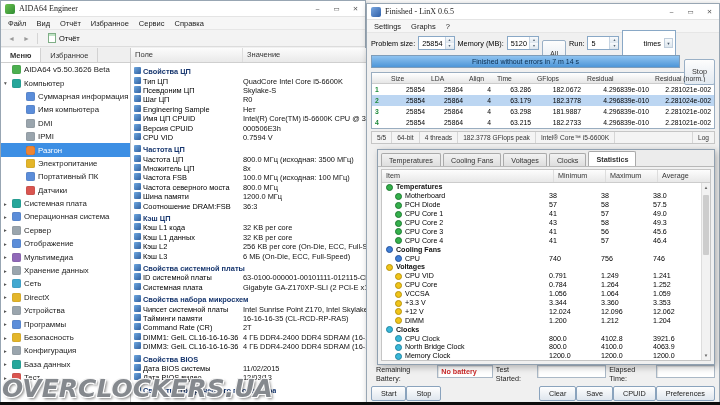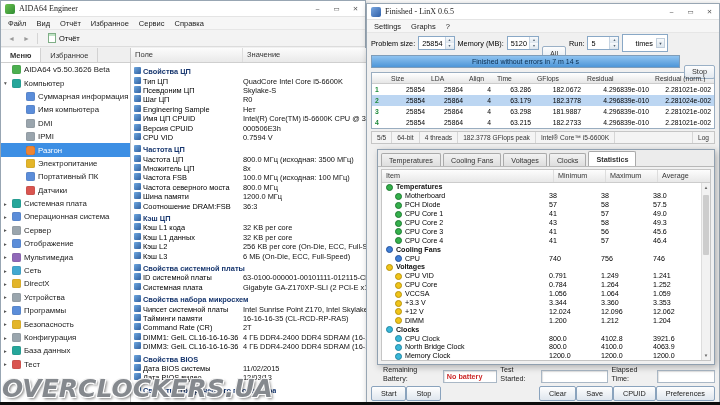--- a/index.html
+++ b/index.html
@@ -56,23 +56,23 @@
  .scroll-arrow{position:absolute;left:0;right:0;height:9px;font-size:4.5px;color:#666;text-align:center;line-height:9px;}
  .scroll-arrow.up{top:0;} .scroll-arrow.down{bottom:0;}
  .scroll-thumb{position:absolute;left:1px;right:1px;top:12px;height:72px;background:#cdcdcd;border-radius:1px;}
  
  #linx{left:366px;top:3px;width:354px;height:402px;z-index:2;}
  .lx-controls{display:flex;align-items:center;gap:3px;height:20px;padding:0 4px;font-size:7.3px;}
  .spin{display:flex;align-items:center;height:14px;border:1px solid #89a8c6;background:#fff;padding-left:3px;}
  .spin-val{min-width:18px;padding-right:2px;}
  .spin-btns{display:flex;flex-direction:column;width:9px;align-self:stretch;border-left:1px solid #c6d4e2;font-size:3.5px;color:#567;}
  .spin-btns span{flex:1;display:flex;align-items:center;justify-content:center;background:linear-gradient(#f8fafc,#dde6ee);}
- .select{display:flex;align-items:center;height:18px;border:1px solid #89a8c6;background:#fff;padding:0 2px 0 12px;gap:3px;}
+ .select{display:flex;align-items:center;height:27px;border:1px solid #89a8c6;background:#fff;padding:0 2px 0 20px;gap:3px;}
  .dd{font-size:4px;color:#456;background:linear-gradient(#f8fafc,#dde6ee);width:9px;height:10px;display:flex;align-items:center;justify-content:center;border:1px solid #c0cedc;}
- .small-btn{height:14px;border:1px solid #9ab0c6;background:linear-gradient(#fdfdfd,#e2e9f0);padding:0 7px;display:flex;align-items:center;font-size:7.3px;border-radius:2px;color:#333;margin-top:20px;}
+ .small-btn{height:14px;border:1px solid #9ab0c6;background:linear-gradient(#fdfdfd,#e2e9f0);padding:12px 7px;display:flex;align-items:center;font-size:7.3px;border-radius:2px;color:#333;margin-top:20px;}
  .lx-progressrow{display:flex;align-items:center;gap:4px;height:17px;padding:0 4px;}
  .progress{flex:1;height:13px;border:1px solid #7f9db9;position:relative;background:#e8eef5;display:flex;align-items:center;justify-content:center;font-size:7px;color:#082b4e;overflow:hidden;}
  .progress-fill{position:absolute;left:0;top:0;bottom:0;background:linear-gradient(#8fc3f0,#4d96d8);}
  .progress-text{position:relative;z-index:1;white-space:nowrap;}
  .lx-table{margin:2px 4px 0;border:1px solid #9aadc0;background:#fff;font-size:6.8px;}
  .lx-tr{display:flex;height:11px;align-items:center;}
  .lx-tr.m-selected{background:#bcd6f2;}
  .lx-head{background:linear-gradient(#fff,#e6e6e6);border-bottom:1px solid #ccc;color:#333;}
  .lc{padding:0 3px;overflow:hidden;white-space:nowrap;}
  .lc.num{text-align:right;}
@@ -80,21 +80,21 @@
  .c-size{width:40px;flex:0 0 40px;}
  .c-lda{width:38px;flex:0 0 38px;}
  .c-align{width:28px;flex:0 0 28px;}
  .c-time{width:40px;flex:0 0 40px;}
  .c-gf{width:50px;flex:0 0 50px;}
  .c-res{width:68px;flex:0 0 68px;}
  .c-resn{flex:1;}
  .lx-status{display:flex;align-items:center;height:13px;margin:2px 4px 0;border:1px solid #c6c6c6;background:#f4f4f4;font-size:6.6px;color:#333;}
  .lx-seg{padding:0 5px;border-right:1px solid #d6d6d6;height:100%;display:flex;align-items:center;white-space:nowrap;}
  .lx-seg:last-child{border-right:none;border-left:1px solid #d6d6d6;margin-left:auto;}
- .lx-bottomrow{position:absolute;left:16px;right:4px;bottom:21px;display:flex;align-items:flex-end;gap:3px;font-size:7.2px;color:#222;}
+ .lx-bottomrow{position:absolute;left:9px;right:4px;bottom:21px;display:flex;align-items:flex-start;gap:3px;font-size:7.2px;color:#222;}
  .sunken{border:1px solid #aab8c6;box-shadow:inset 1px 1px 1px rgba(0,0,0,.12);background:#fff;height:13px;display:flex;align-items:center;padding:0 3px;}
  .f-batt{width:58px;} .f-start{width:72px;} .f-elapsed{width:62px;}
  .batt-red{color:#cc2a2a;font-weight:bold;}
  .lx-buttons{position:absolute;left:4px;right:4px;bottom:3px;display:flex;}
  .btn{border:1px solid #8aa3bd;background:linear-gradient(#fefefe,#dfe6ee);height:15px;padding:0 9px;display:flex;align-items:center;font-size:7.3px;color:#222;border-radius:2px;}
  .btn.m-gap{margin-left:auto;}
  
  #sensor{position:absolute;left:377px;top:149px;width:338px;height:216px;background:#f0f0f0;border:1px solid #90a0b0;z-index:3;box-shadow:2px 2px 7px rgba(0,0,0,.28);}
  .sn-tabs{display:flex;align-items:flex-end;height:17px;padding:2px 3px 0;background:#ececec;border-bottom:1px solid #b8b8b8;font-size:7.2px;}
  .sn-tab{display:flex;align-items:center;height:13px;padding:0 7px;background:linear-gradient(#f2f2f2,#dedede);border:1px solid #aaa;border-bottom:none;margin-right:2px;border-radius:2px 2px 0 0;color:#333;white-space:nowrap;}
@@ -245,20 +245,25 @@
        <span class="ticon m-b"></span>
        <span class="tlabel">Отображение</span>
       </div>
 
       <div class="tree-item">
        <span class="twisty m-closed"></span>
        <span class="ticon m-p"></span>
        <span class="tlabel">Мультимедиа</span>
       </div>
 
+      <div class="tree-item">
+       <span class="twisty m-closed"></span>
+       <span class="ticon m-gr"></span>
+       <span class="tlabel">Хранение данных</span>
+      </div>
 
       <div class="tree-item">
        <span class="twisty m-closed"></span>
        <span class="ticon m-c"></span>
        <span class="tlabel">Сеть</span>
       </div>
 
       <div class="tree-item">
        <span class="twisty m-closed"></span>
        <span class="ticon m-y"></span>

